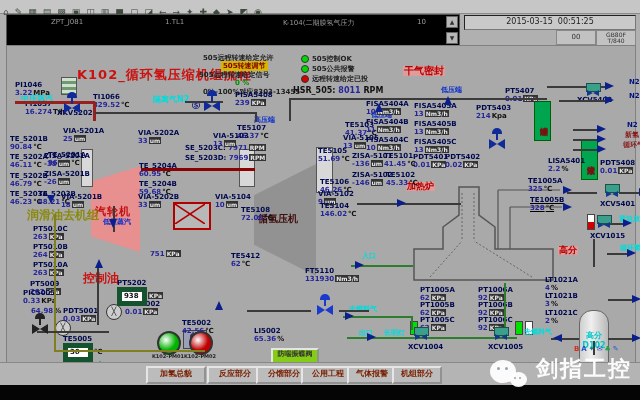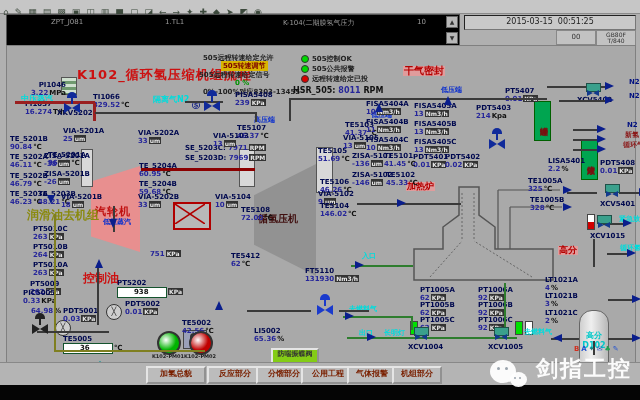--- a/index.html
+++ b/index.html
@@ -29,21 +29,21 @@
   
   .lbl{position:absolute;font-weight:bold;white-space:nowrap;line-height:1;}
   .cyan{color:#00dcdc}.blue{color:#1133cc}.navy{color:#001080}
   .dred{color:#8b1a1a}.olive{color:#8a8a10}.red{color:#cc1111}
   .hl{color:#b40000;background:#e09c9c;padding:0 1px;}
   .tag{position:absolute;font-size:7px;font-weight:bold;line-height:1.2;white-space:nowrap;}
   .tid{color:#00094f;}
   .tval{color:#26269a;}
   .u{color:#111;margin-left:1px;}
   .ub{background:#333;color:#e8e8e8;font-size:6px;padding:0 1px;margin-left:1px;}
-  .vbox{background:#fff;border:1px solid #14532d;color:#111;padding:0 16px;display:inline-block;min-width:16px;}
+  .vbox{background:#fff;border:5px solid #14532d;color:#111;padding:0 2px;display:inline-block;min-width:16px;}
   
   #turbine{position:absolute;left:84px;top:120px;width:49px;height:86px;background:#e88f8f;
            clip-path:polygon(0 18%,100% 0,100% 100%,0 82%);}
   #turbine-label{position:absolute;left:88px;top:158px;font-size:11px;font-weight:bold;color:#c01010;letter-spacing:1px;}
   #compressor{position:absolute;left:247px;top:118px;width:62px;height:112px;background:#929292;
               clip-path:polygon(0 28%,100% 0,100% 100%,0 72%);}
   #compressor-label{position:absolute;left:251px;top:166px;font-size:10px;font-weight:bold;color:#401010;}
   .bearing{position:absolute;background:#d8d8d8;border:1px solid #555;}
   #coupling{position:absolute;left:166px;top:156px;width:34px;height:24px;border:2px solid #b00000;background:#b8b8b8;}
   #oiltank{position:absolute;left:198px;top:317px;width:50px;height:36px;background:#b8b8b8;border:2px outset #ddd;}
@@ -205,21 +205,21 @@
       <div class="lbl cyan" style="left: 352px; top: 284px; font-size: 7px;">出口</div>
       <div class="lbl cyan" style="left: 342px; top: 260px; font-size: 7px;">去燃料气</div>
       <div class="lbl cyan" style="left: 612px; top: 170px; font-size: 7px;">紧急放空</div>
       <div class="lbl cyan" style="left: 613px; top: 199px; font-size: 7px;">循环氢</div>
       <div class="lbl cyan" style="left: 517px; top: 283px; font-size: 7px;">去燃料气</div>
       <div class="lbl navy" style="left: 622px; top: 33px; font-size: 7px;">N2</div>
       <div class="lbl navy" style="left: 622px; top: 47px; font-size: 7px;">N2</div>
       <div class="lbl navy" style="left: 620px; top: 76px; font-size: 7px;">N2</div>
       <div class="lbl dred" style="left: 618px; top: 86px; font-size: 7px;">新氢</div>
       <div class="lbl dred" style="left: 616px; top: 96px; font-size: 7px;">循环气</div>
-      <div class="tag" style="left: 24px; top: 35px; text-align: right;">
+      <div class="tag" style="left: 8px; top: 35px;">
         <div><span class="tid">PI1046</span></div>
         <div><span class="tval">3.22</span><span class="u">MPa</span></div>
       </div>
       <div class="tag" style="left: 18px; top: 54px;">
         <div><span class="tid">FI1037</span></div>
         <div><span class="tval">16.274</span><span class="u">T/h</span></div>
       </div>
       <div class="tag" style="left: 86px; top: 47px;">
         <div><span class="tid">TI1066</span></div>
         <div><span class="tval">329.52</span><span class="u">℃</span></div>
@@ -453,21 +453,21 @@
       <div class="tag" style="left: 593px; top: 154px;">
         <div><span class="tid">XCV5401</span></div>
       </div>
       <div class="tag" style="left: 583px; top: 186px;">
         <div><span class="tid">XCV1015</span></div>
       </div>
       <div class="tag" style="left: 521px; top: 131px;">
         <div><span class="tid">TE1005A</span></div>
         <div><span class="tval">325</span><span class="u">℃</span></div>
       </div>
-      <div class="tag" style="left: 523px; top: 150px;">
+      <div class="tag" style="left: 523px; top: 150px; text-decoration: underline;">
         <div><span class="tid">TE1005B</span></div>
         <div><span class="tval">328</span><span class="u">℃</span></div>
       </div>
       <div class="tag" style="left: 538px; top: 230px;">
         <div><span class="tid">LT1021A</span></div>
         <div><span class="tval">4</span><span class="u">%</span></div>
       </div>
       <div class="tag" style="left: 538px; top: 246px;">
         <div><span class="tid">LT1021B</span></div>
         <div><span class="tval">3</span><span class="u">%</span></div>

